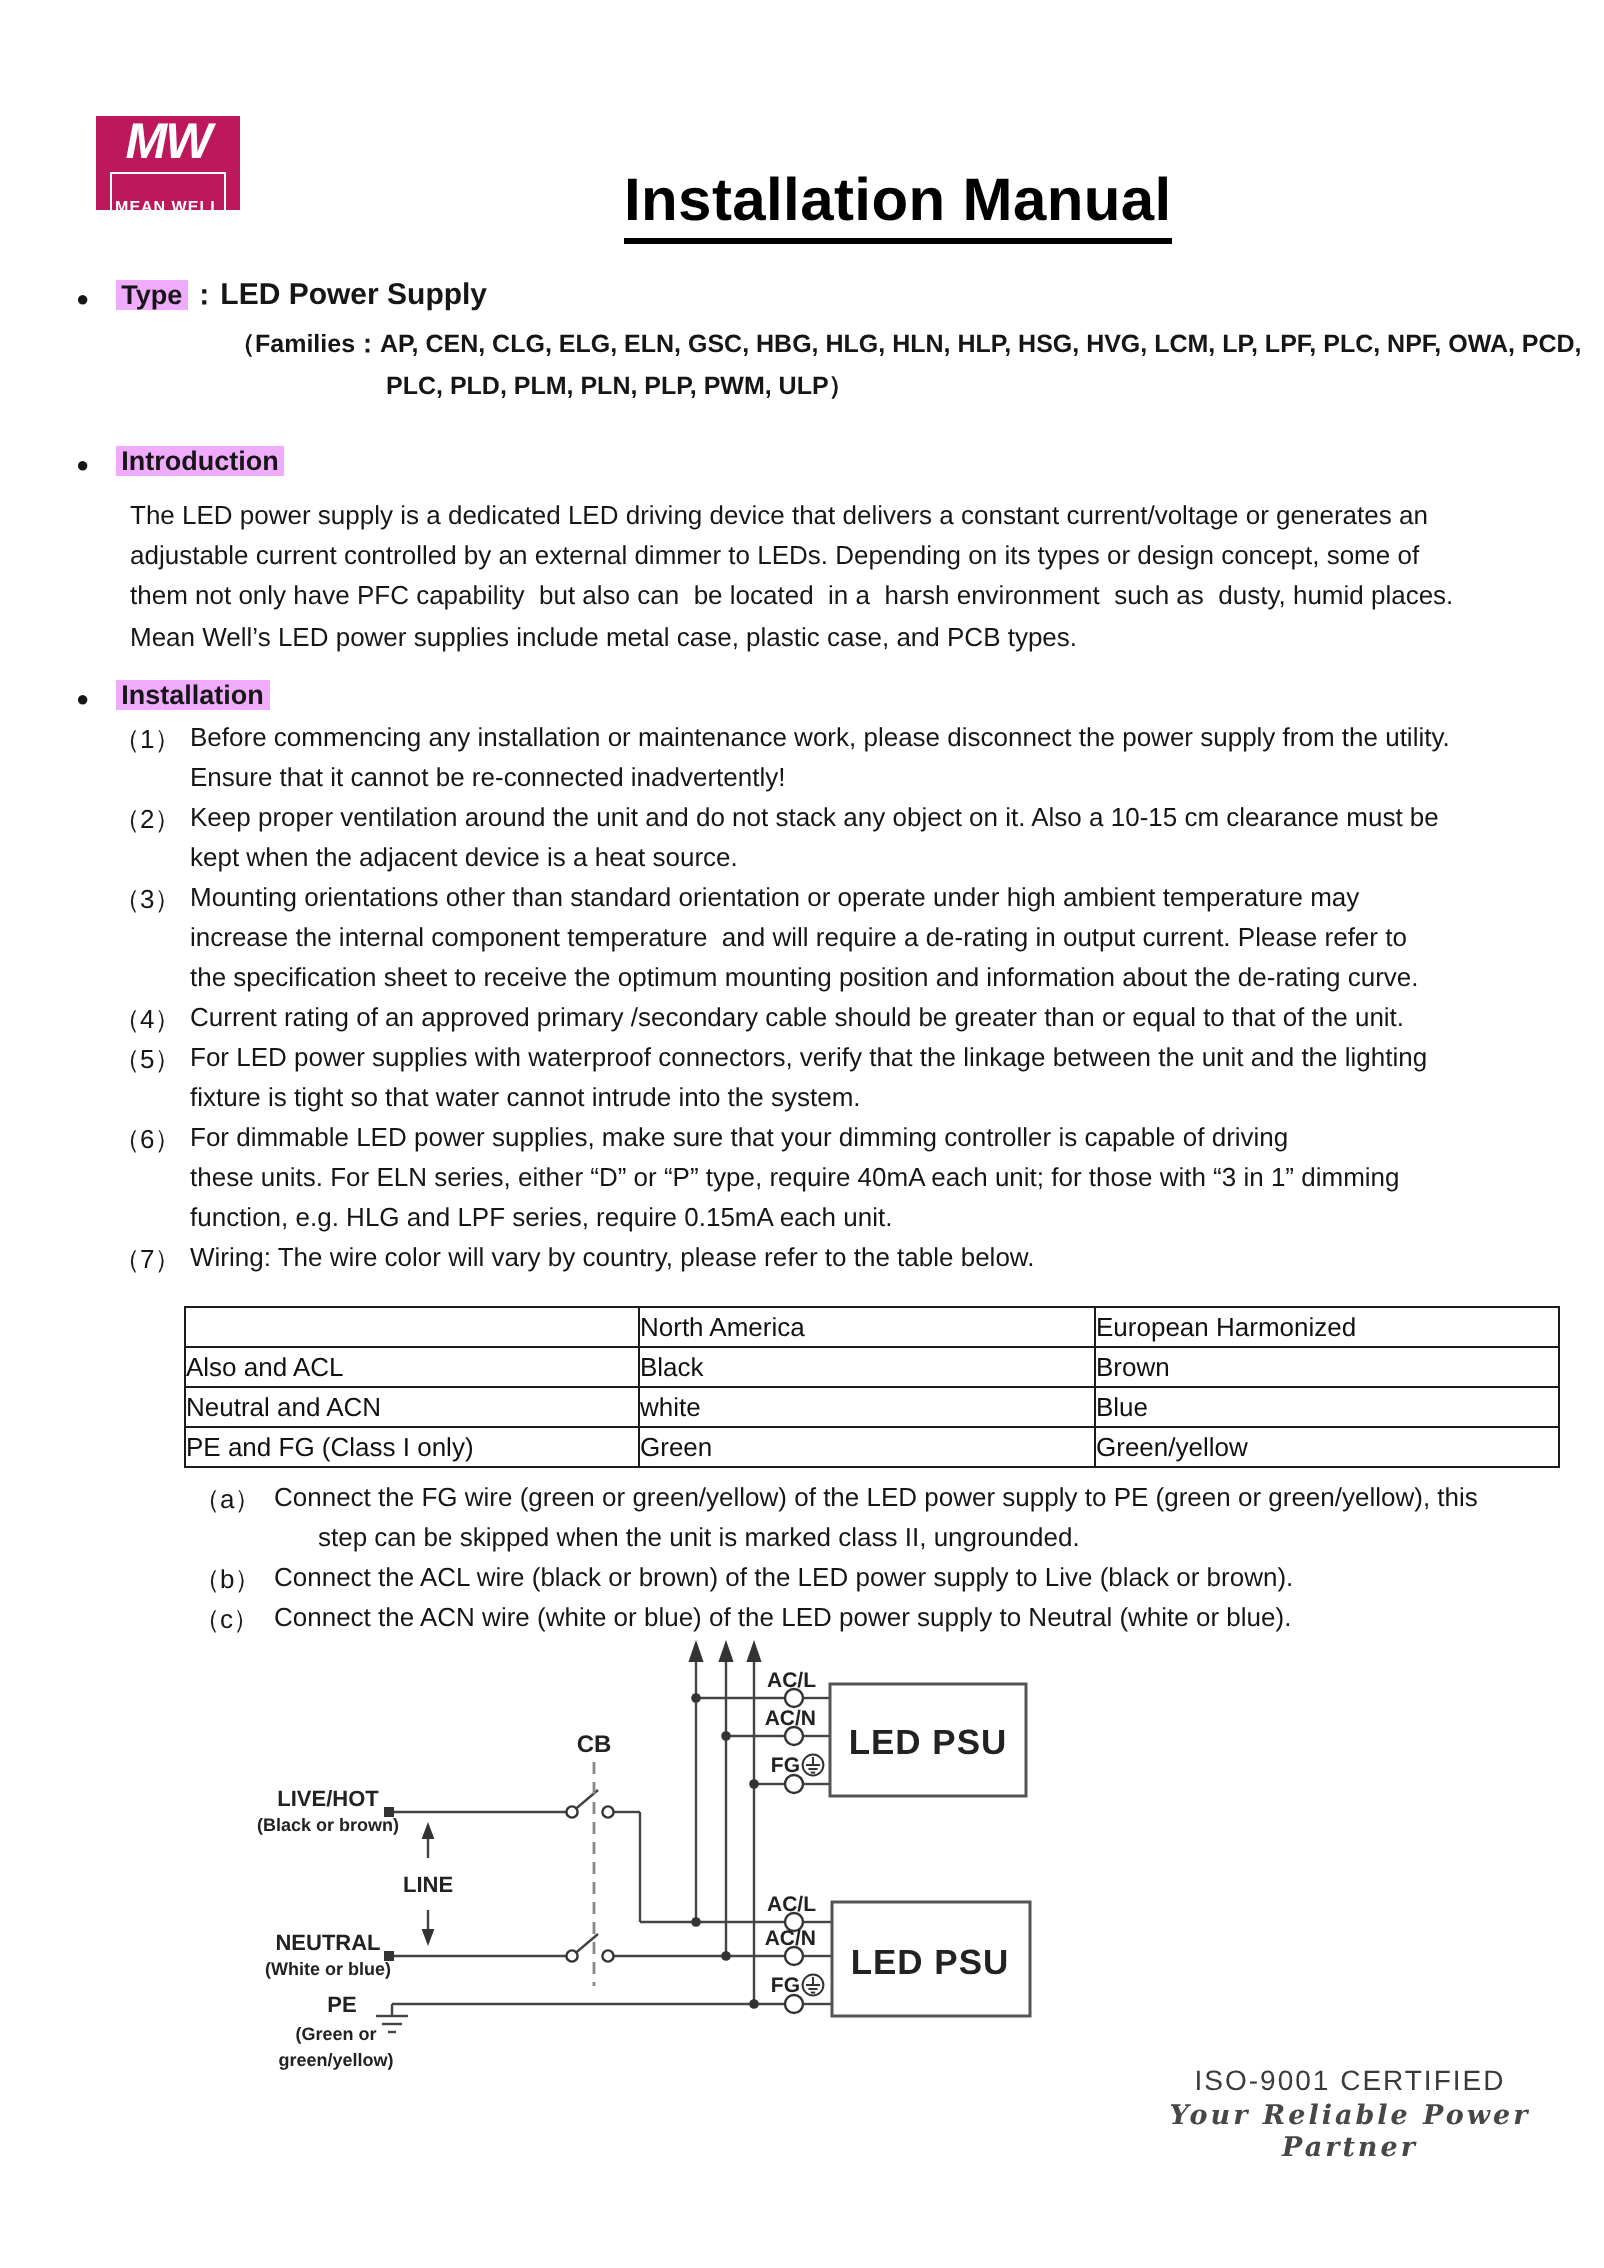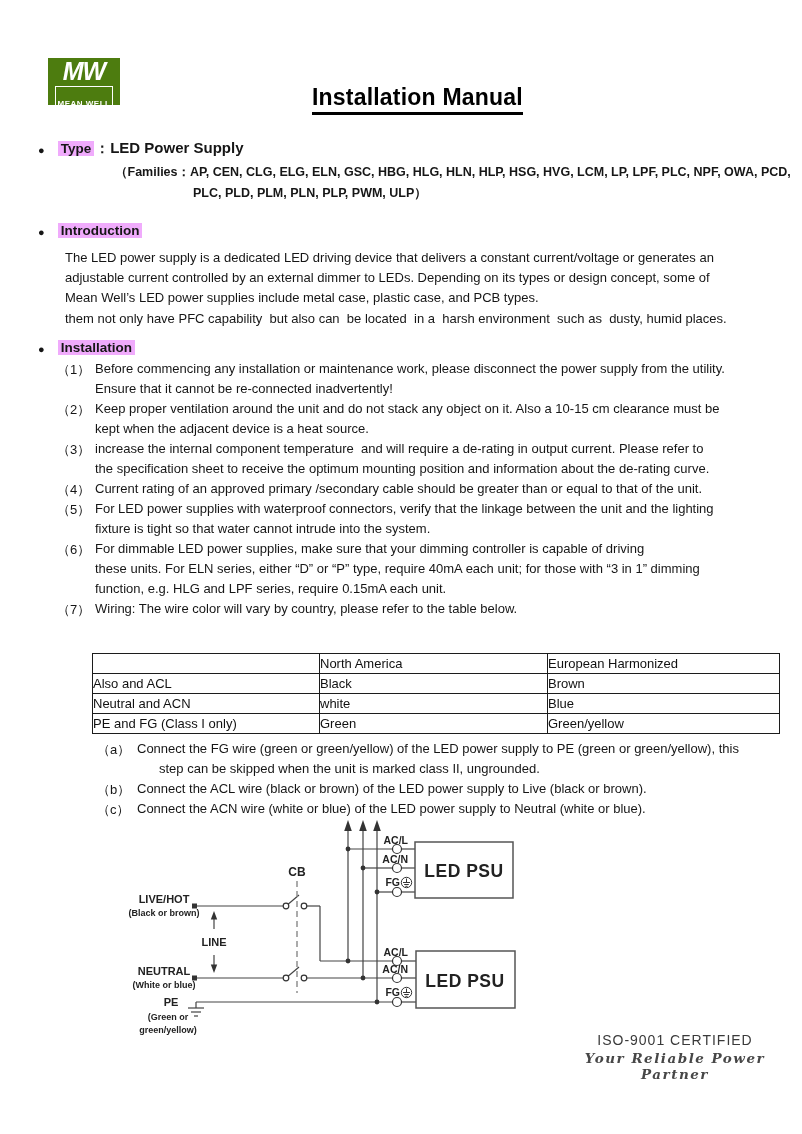--- a/index.html
+++ b/index.html
@@ -1,29 +1,29 @@
 <!DOCTYPE html>
 <html><head>
 <meta charset="utf-8">
 <style>
   html,body{margin:0;padding:0;background:#fff;}
   .page{position:relative;width:802px;height:1134px;background:#ffffff;
         font-family:"Liberation Sans",sans-serif;color:#161616;overflow:hidden;}
   .abs{position:absolute;}
 
   
-  .logo{left:48px;top:58px;width:72px;height:47px;background:#4d7c0f;
+  .logo{left:48px;top:58px;width:72px;height:47px;background:#be185d;
         display:flex;flex-direction:column;align-items:center;justify-content:flex-start;}
   .logo-mw{font-style:italic;font-weight:bold;font-size:25px;line-height:27px;color:#fff;
            letter-spacing:-1px;margin-top:0px;}
   .logo-name{border:1.5px solid #fff;font-size:8px;font-weight:bold;color:#fff;
              letter-spacing:.5px;padding:12px 2px;line-height:10px;margin-top:0.5px;white-space:nowrap;}
 
   
-  .title{left:312px;top:84px;font-size:23px;font-weight:bold;color:#000;
+  .title{left:312px;top:84px;font-size:30px;font-weight:bold;color:#000;
          border-bottom:3px solid #000;padding-bottom:1px;letter-spacing:.2px;}
 
   .hl{background:#f0abfc;padding:0 3px;}
   .bullet{font-size:11px;position:relative;top:1px;margin-right:13px;}
 
   
   .type-row{left:38px;top:139px;display:flex;align-items:baseline;}
   .type-label{font-size:13.5px;font-weight:bold;}
   .type-colon{font-size:14px;font-weight:bold;margin:0 1px;}
   .type-value{font-size:15px;font-weight:bold;}
@@ -91,22 +91,22 @@
     <div class="line line2">PLC, PLD, PLM, PLN, PLP, PWM, ULP）</div>
   </div>
 
   <div class="abs sect intro-head">
     <span class="bullet">●</span>
     <span class="sect-label hl">Introduction</span>
   </div>
   <div class="abs intro-lines">
     <div class="line iline">The LED power supply is a dedicated LED driving device that delivers a constant current/voltage or generates an</div>
     <div class="line iline">adjustable current controlled by an external dimmer to LEDs. Depending on its types or design concept, some of</div>
+    <div class="line iline">them not only have PFC capability  but also can  be located  in a  harsh environment  such as  dusty, humid places.</div>
     <div class="line iline">Mean Well’s LED power supplies include metal case, plastic case, and PCB types.</div>
-    <div class="line iline">them not only have PFC capability  but also can  be located  in a  harsh environment  such as  dusty, humid places.</div>
   </div>
 
   <div class="abs sect install-head">
     <span class="bullet">●</span>
     <span class="sect-label hl">Installation</span>
   </div>
 
   <div class="abs items">
     <div class="item">
       <div class="item-num">（1）</div>
@@ -118,20 +118,21 @@
     <div class="item">
       <div class="item-num">（2）</div>
       <div>
         <div class="line">Keep proper ventilation around the unit and do not stack any object on it. Also a 10-15 cm clearance must be</div>
         <div class="line">kept when the adjacent device is a heat source.</div>
       </div>
     </div>
     <div class="item">
       <div class="item-num">（3）</div>
       <div>
+        <div class="line">Mounting orientations other than standard orientation or operate under high ambient temperature may</div>
         <div class="line">increase the internal component temperature  and will require a de-rating in output current. Please refer to</div>
         <div class="line">the specification sheet to receive the optimum mounting position and information about the de-rating curve.</div>
       </div>
     </div>
     <div class="item">
       <div class="item-num">（4）</div>
       <div>
         <div class="line">Current rating of an approved primary /secondary cable should be greater than or equal to that of the unit.</div>
       </div>
     </div>

